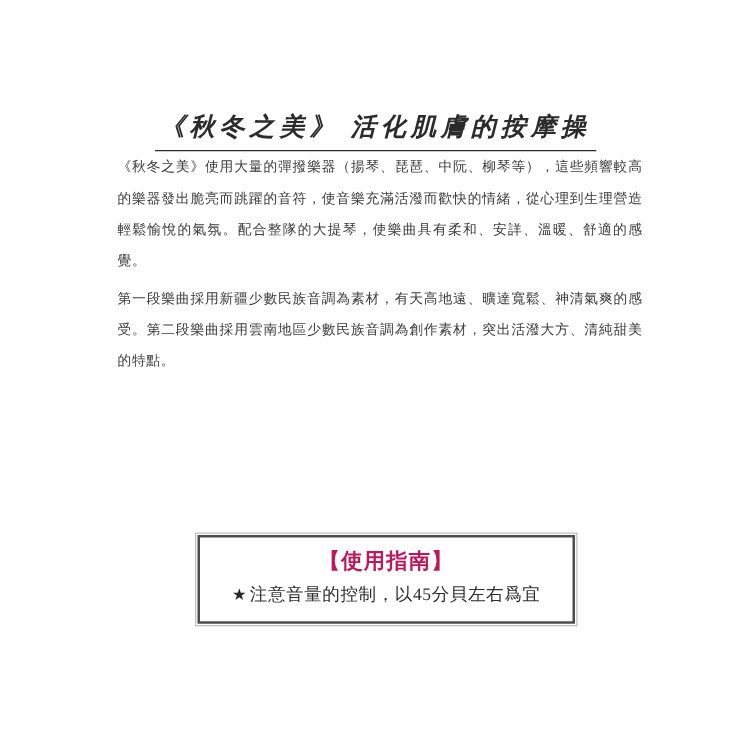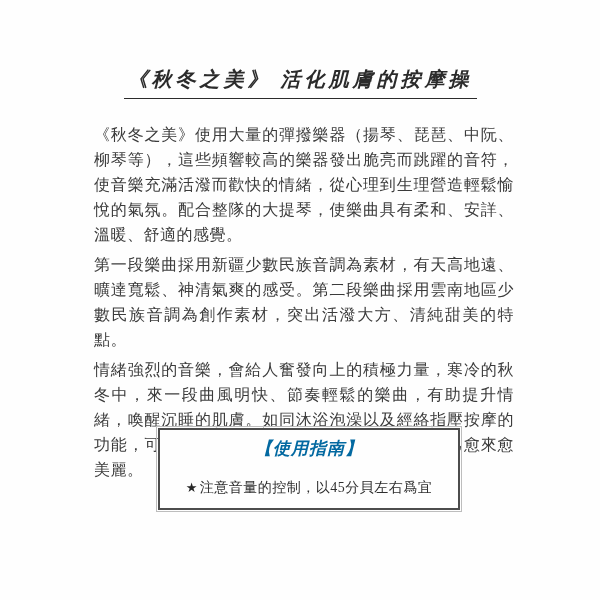--- a/index.html
+++ b/index.html
@@ -10,41 +10,41 @@
   .page {
     position: relative;
     width: 600px;
     height: 600px;
     background: #fefefe;
     overflow: hidden;
     font-family: "Liberation Sans", sans-serif;
     color: #3b3b3b;
   }
   .doc-title-wrap {
-    padding-top: 66px;
+    padding-top: 88px;
     text-align: center;
   }
   .doc-title {
     display: inline-block;
     font-family: "Liberation Serif", serif;
     font-style: italic;
     font-size: 20px;
     font-weight: 600;
     letter-spacing: 4px;
     color: #2b2b2b;
     border-bottom: 1.5px solid #2b2b2b;
     padding: 0 4px 5px 4px;
     white-space: nowrap;
   }
   .body-text {
     position: absolute;
     left: 94px;
     top: 122px;
     width: 420px;
-    font-size: 16px;
+    font-size: 11px;
     line-height: 25px;
     letter-spacing: 0.5px;
     text-align: justify;
     color: #3b3b3b;
   }
   .body-text p {
     margin: 0 0 5px 0;
     text-justify: inter-ideograph;
   }
   .guide-box {
@@ -59,23 +59,22 @@
     background: #fefefe;
     padding: 7px 6px 9px 6px;
     text-align: center;
     font-family: "Liberation Serif", serif;
     color: #2e2e2e;
   }
   .guide-title {
     font-size: 17px;
     font-weight: 600;
     letter-spacing: 1px;
-    margin-bottom: 16px;
-    color: #0369a1;
-    font-style: italic;
+    margin-bottom: 4px;
+    color: #be185d;
   }
   .guide-item {
     font-size: 14px;
     line-height: 23px;
     letter-spacing: 0.5px;
     white-space: nowrap;
   }
   .guide-item .star {
     display: inline-block;
     margin-right: 2px;
@@ -88,21 +87,20 @@
 
 <div class="page">
 
   <div class="doc-title-wrap">
     <span class="doc-title">《秋冬之美》 活化肌膚的按摩操</span>
   </div>
 
   <div class="body-text">
     <p>《秋冬之美》使用大量的彈撥樂器（揚琴、琵琶、中阮、柳琴等），這些頻響較高的樂器發出脆亮而跳躍的音符，使音樂充滿活潑而歡快的情緒，從心理到生理營造輕鬆愉悅的氣氛。配合整隊的大提琴，使樂曲具有柔和、安詳、溫暖、舒適的感覺。</p>
     <p>第一段樂曲採用新疆少數民族音調為素材，有天高地遠、曠達寬鬆、神清氣爽的感受。第二段樂曲採用雲南地區少數民族音調為創作素材，突出活潑大方、清純甜美的特點。</p>
-    <p>情緒強烈的音樂，會給人奮發向上的積極力量，寒冷的秋冬中，來一段曲風明快、節奏輕鬆的樂曲，有助提升情緒，喚醒沉睡的肌膚。如同沐浴泡澡以及經絡指壓按摩的功能，可以促進新陳代謝，達到血液循環、讓自己愈來愈美麗。</p>
   </div>
 
   <div class="guide-box">
     <div class="guide-title">【使用指南】</div>
     <div class="guide-item">
       <span class="star">★</span><span>注意音量的控制，以45分貝左右爲宜</span>
     </div>
   </div>
 
 </div>

